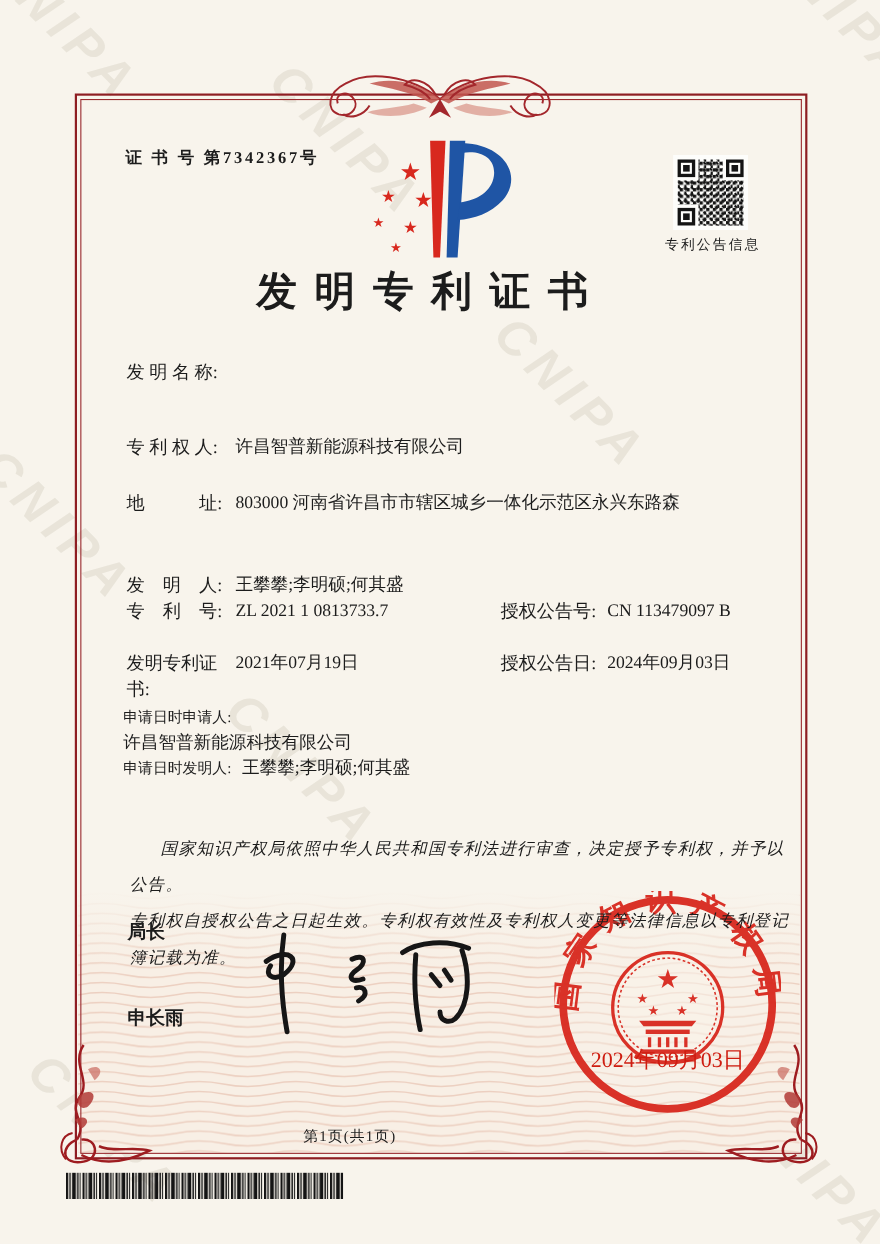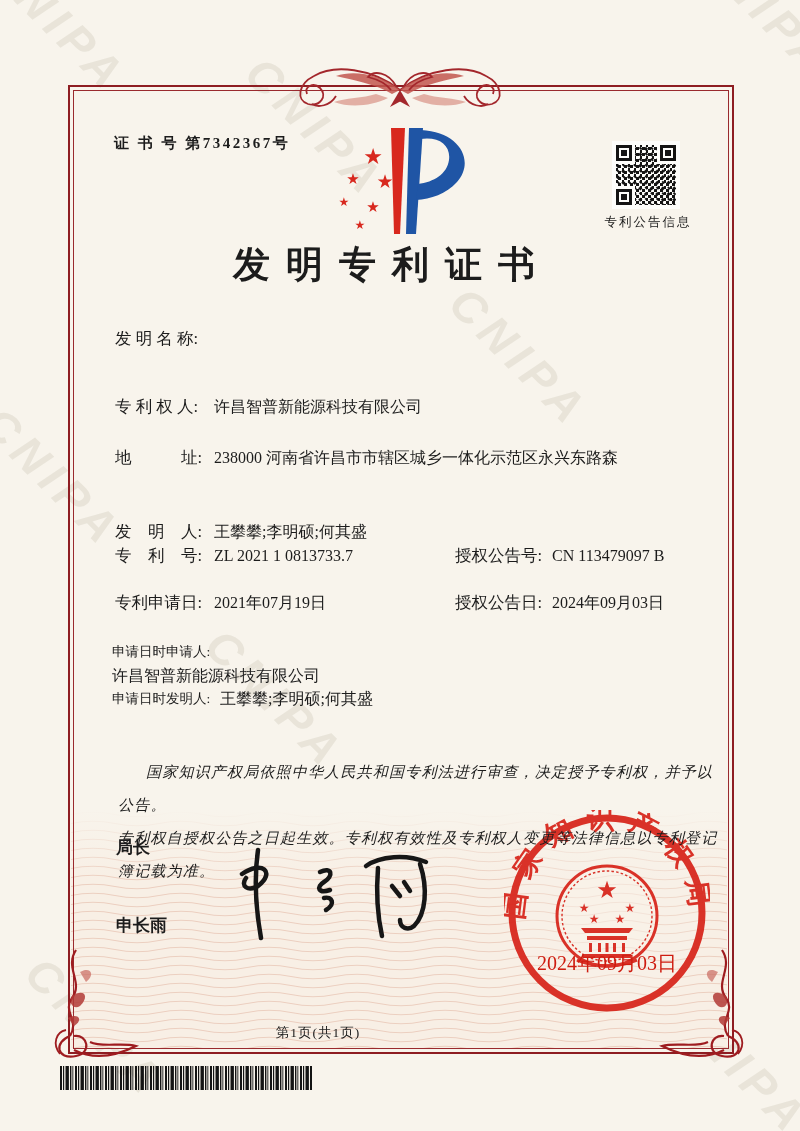--- a/index.html
+++ b/index.html
@@ -184,40 +184,40 @@
   </div>
 
   <div class="row" style="left:115px; top:395px;">
     <span class="lbl">专 利 权 人:</span>
     <span class="val">许昌智普新能源科技有限公司</span>
   </div>
 
   <div class="row addr" style="left:115px; top:443px;">
     <span class="lbl" style="line-height:29px;">地　　　址:</span>
     <span class="val">
-      <span style="display:block;">238000 河南省许昌市市辖区城乡一体化示范区永兴东路森</span>
+      <span style="display:block;">803000 河南省许昌市市辖区城乡一体化示范区永兴东路森</span>
     </span>
   </div>
 
   <div class="row" style="left:115px; top:520px;">
     <span class="lbl">发　明　人:</span>
     <span class="val">王攀攀;李明硕;何其盛</span>
   </div>
 
   <div class="row pair-l" style="top:544px;">
     <span class="lbl">专　利　号:</span>
     <span class="val">ZL 2021 1 0813733.7</span>
   </div>
   <div class="row pair-r" style="top:544px;justify-content:center;">
     <span class="lbl">授权公告号:</span>
     <span class="val">CN 113479097 B</span>
   </div>
 
   <div class="row pair-l" style="top:591px;">
-    <span class="lbl">专利申请日:</span>
+    <span class="lbl">发明专利证书:</span>
     <span class="val">2021年07月19日</span>
   </div>
   <div class="row pair-r" style="top:591px;">
     <span class="lbl">授权公告日:</span>
     <span class="val">2024年09月03日</span>
   </div>
 
   <div class="row small" style="left:112px; top:640px;flex-direction:column;">
     <span class="lbl">申请日时申请人:</span>
     <span class="val">许昌智普新能源科技有限公司</span>

